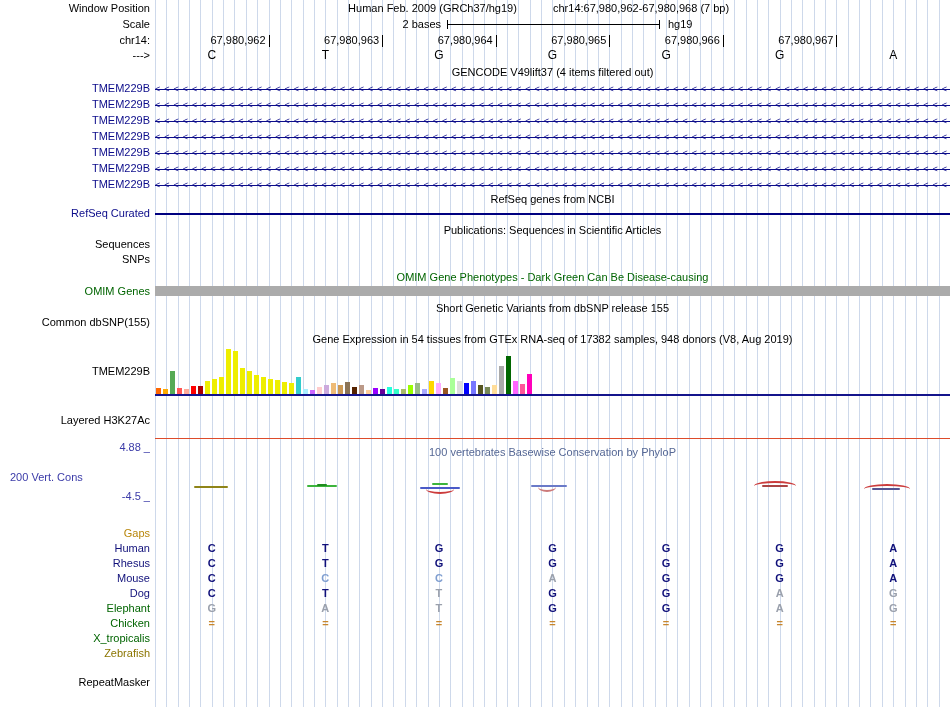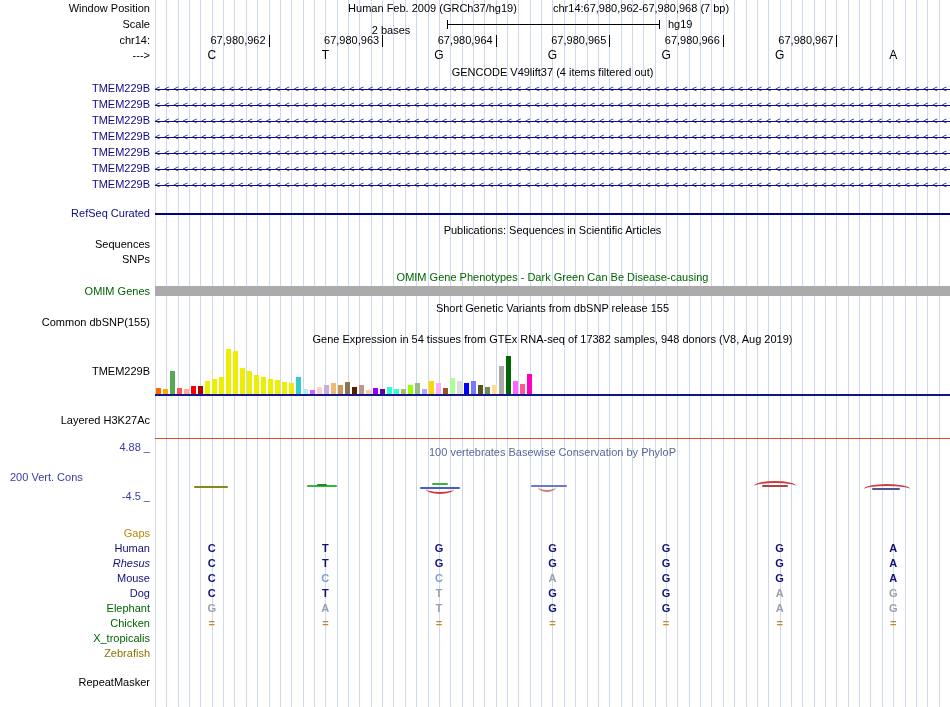--- a/index.html
+++ b/index.html
@@ -34,28 +34,29 @@
 <body>
 
 <div id="browser">
   <div class="grid"></div>
 
   <div class="gut" style="top:2px">Window Position</div>
   <div style="position:absolute;left:155px;top:2px;width:555px;text-align:center">Human Feb. 2009 (GRCh37/hg19)</div>
   <div style="position:absolute;left:553px;top:2px">chr14:67,980,962-67,980,968 (7 bp)</div>
 
   <div class="gut" style="top:18px">Scale</div>
-  <div style="position:absolute;left:341px;top:24px;width:100px;text-align:center">2 bases</div>
+  <div style="position:absolute;left:341px;top:18px;width:100px;text-align:right">2 bases</div>
   <div class="scalebar" style="left:447px;top:20px;width:213px"></div>
   <div style="position:absolute;left:668px;top:18px">hg19</div>
 
   <div class="gut" style="top:34px">chr14:</div>
   <div class="gut" style="top:49px">---&gt;</div>
 
   <div class="title" style="top:66px">GENCODE V49lift37 (4 items filtered out)</div>
+  <div class="title" style="top:193px">RefSeq genes from NCBI</div>
   <div class="title" style="top:224px">Publications: Sequences in Scientific Articles</div>
   <div class="title green" style="top:271px">OMIM Gene Phenotypes - Dark Green Can Be Disease-causing</div>
   <div class="title" style="top:302px">Short Genetic Variants from dbSNP release 155</div>
   <div class="title" style="top:333px">Gene Expression in 54 tissues from GTEx RNA-seq of 17382 samples, 948 donors (V8, Aug 2019)</div>
   <div class="title" style="top:446px;color:#566895">100 vertebrates Basewise Conservation by PhyloP</div>
 
   <div class="gut navy" style="top:207px">RefSeq Curated</div>
   <div class="gut" style="top:238px">Sequences</div>
   <div class="gut" style="top:253px">SNPs</div>
   <div class="gut green" style="top:285px">OMIM Genes</div>
@@ -160,21 +161,21 @@
     <div class="bar" style="left: 527px; top: 374px; width: 5px; height: 20px; background: rgb(255, 0, 187);"></div>
     <div class="gut" style="top: 526px; line-height: 15px; color: rgb(184, 134, 11);">Gaps</div>
     <div class="gut" style="top: 541px; line-height: 15px; color: rgb(16, 16, 122);">Human</div>
     <div class="mbase s-d" style="left: 204.786px; top: 541px;">C</div>
     <div class="mbase s-d" style="left: 318.357px; top: 541px;">T</div>
     <div class="mbase s-d" style="left: 431.929px; top: 541px;">G</div>
     <div class="mbase s-d" style="left: 545.5px; top: 541px;">G</div>
     <div class="mbase s-d" style="left: 659.071px; top: 541px;">G</div>
     <div class="mbase s-d" style="left: 772.643px; top: 541px;">G</div>
     <div class="mbase s-d" style="left: 886.214px; top: 541px;">A</div>
-    <div class="gut" style="top: 556px; line-height: 15px; color: rgb(16, 16, 122); font-style: italic;">Rhesus</div>
+    <div class="gut" style="top: 556px; line-height: 15px; color: rgb(16, 16, 122);">Rhesus</div>
     <div class="mbase s-d" style="left: 204.786px; top: 556px;">C</div>
     <div class="mbase s-d" style="left: 318.357px; top: 556px;">T</div>
     <div class="mbase s-d" style="left: 431.929px; top: 556px;">G</div>
     <div class="mbase s-d" style="left: 545.5px; top: 556px;">G</div>
     <div class="mbase s-d" style="left: 659.071px; top: 556px;">G</div>
     <div class="mbase s-d" style="left: 772.643px; top: 556px;">G</div>
     <div class="mbase s-d" style="left: 886.214px; top: 556px;">A</div>
     <div class="gut" style="top: 571px; line-height: 15px; color: rgb(16, 16, 122);">Mouse</div>
     <div class="mbase s-d" style="left: 204.786px; top: 571px;">C</div>
     <div class="mbase s-b" style="left: 318.357px; top: 571px;">C</div>

